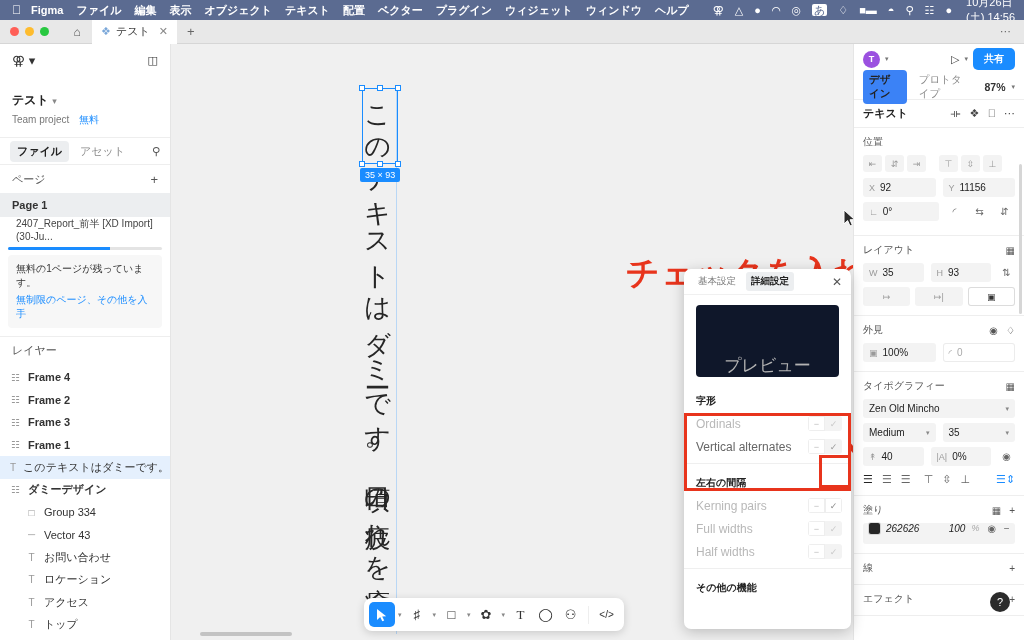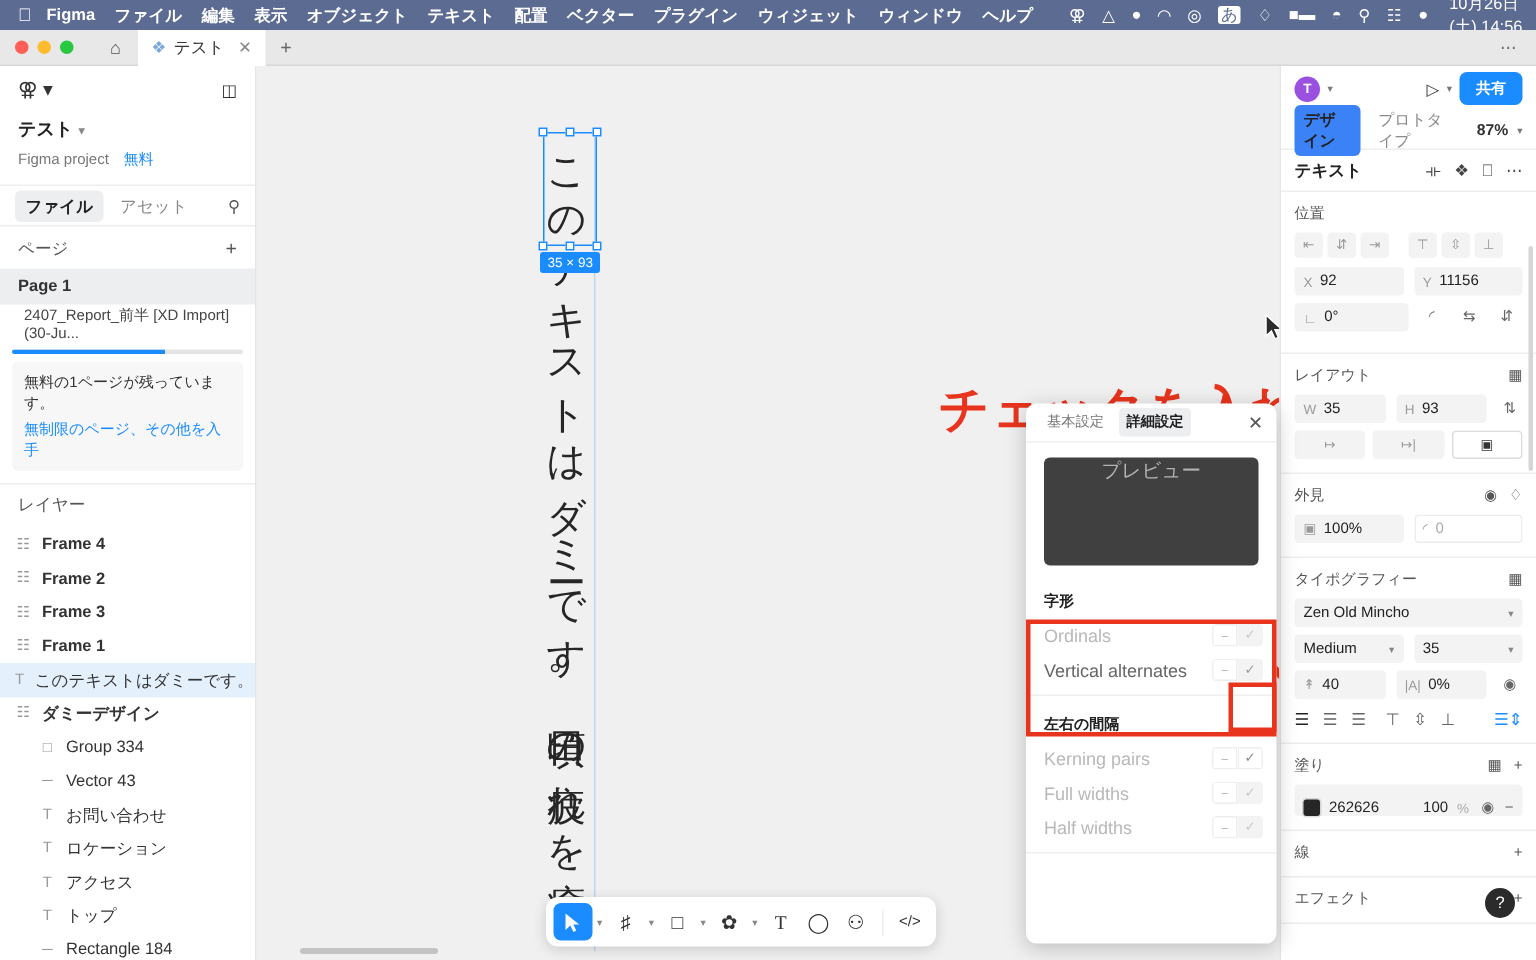--- a/index.html
+++ b/index.html
@@ -58,21 +58,21 @@
     position: absolute; top: 44px; left: 0; width: 171px; height: 596px;
     background: #fff; border-right: 1px solid #e5e5e5;
     display: flex; flex-direction: column;
   }
   .lp-row1 {
     height: 32px; display: flex; align-items: center;
     justify-content: space-between; padding: 0 12px;
   }
   .figma-glyph { font-size: 13px; color: #333; }
   .lp-proj { padding: 2px 12px 10px; }
-  .lp-proj .name { font-size: 12px; font-weight: bold; color: #222; }
+  .lp-proj .name { font-size: 12px; font-weight: bold; color: #222; margin-top: 14px; }
   .lp-proj .sub { font-size: 10px; color: #777; margin-top: 4px; }
   .lp-proj .sub .free { color: #1a8cff; margin-left: 7px; }
   .lp-tabs {
     height: 28px; display: flex; align-items: center; gap: 4px;
     padding: 0 10px; border-top: 1px solid #eee; border-bottom: 1px solid #eee;
   }
   .lp-tab { font-size: 11px; padding: 3px 7px; border-radius: 4px; color: #888; }
   .lp-tab.active { background: #eceef0; color: #222; font-weight: bold; }
   .lp-tabs .spacer { flex: 1; }
   .lp-sec {
@@ -157,23 +157,23 @@
   }
   .dlg-head {
     height: 26px; display: flex; align-items: center; gap: 5px;
     padding: 0 9px; border-bottom: 1px solid #f0f0f0;
   }
   .dlg-tab { font-size: 9.5px; padding: 3px 5px; border-radius: 3px; color: #777; }
   .dlg-tab.active { background: #eceef0; color: #222; font-weight: bold; }
   .dlg-head .spacer { flex: 1; }
   .dlg-x { color: #555; font-size: 12px; }
   .preview {
-    margin: 10px 12px; height: 72px; background: #404040; border-radius: 4px;
-    display: flex; align-items: flex-start; justify-content: center;
-    color: #b3b3b3; font-size: 13px;
+    margin: 10px 12px; height: 72px; background: #0f172a; border-radius: 4px;
+    display: flex; align-items: flex-end; justify-content: center;
+    color: #b3b3b3; font-size: 17px;
   }
   .dlg-sec-title {
     font-size: 10px; font-weight: bold; color: #222;
     padding: 7px 12px 4px;
   }
   .feat-row {
     height: 23px; display: flex; align-items: center; padding: 0 9px 0 12px;
   }
   .feat-row .lbl { flex: 1; font-size: 12px; color: #b8b8b8; }
   .feat-row.on .lbl { color: #666; }
@@ -285,22 +285,22 @@
   .iconrow { display: flex; gap: 13px; align-items: center; margin-top: 7px; }
   .icongrp { display: flex; gap: 9px; color: #666; font-size: 11px; }
   .icongrp .act { color: #222; }
   .iconrow .spacer { flex: 1; }
   .icongrp.blue { color: #1a8cff; }
   .swatch {
     width: 11px; height: 11px; background: #262626; border-radius: 2px;
     box-shadow: 0 0 0 1px rgba(0,0,0,.12);
   }
   .fillrow {
-    display: flex; align-items: flex-end; gap: 6px; height: 21px;
-    background: #f3f3f3; border-radius: 3px; padding: 0 6px;
+    display: flex; align-items: flex-start; gap: 6px; height: 21px;
+    background: #f3f3f3; border-radius: 3px; padding: 0 6px; font-style: italic;
   }
   .fillrow .hex { font-size: 10px; color: #222; flex: 1; }
   .fillrow .pct { font-size: 10px; color: #222; }
   .fillrow .unit { font-size: 9px; color: #aaa; }
   .fillrow .ext { display: flex; gap: 7px; color: #666; font-size: 10px; margin-left: 2px; }
   .helpbtn {
     position: absolute; right: 14px; bottom: 28px; width: 20px; height: 20px;
     border-radius: 50%; background: #2b2b2b; color: #fff; font-size: 11px;
     display: flex; align-items: center; justify-content: center; z-index: 7;
   }
@@ -363,21 +363,21 @@
   </div>
 
   <div class="leftpanel">
     <div class="lp-row1">
       <span class="figma-glyph">⚢ ▾</span>
       <span>◫</span>
     </div>
     <div class="lp-proj">
       <div class="name"><span>テスト</span> <span style="font-weight:normal;color:#888;font-size:9px;">▾</span></div>
       <div class="sub">
-        <span>Figma project</span>
+        <span>Team project</span>
         <span class="free">無料</span>
       </div>
     </div>
     <div class="lp-tabs">
       <div class="lp-tab active">ファイル</div>
       <div class="lp-tab">アセット</div>
       <div class="spacer"></div>
       <div style="color:#555;font-size:11px;">⚲</div>
     </div>
     <div class="lp-sec">
@@ -531,20 +531,21 @@
       </span>
     </div>
     <div class="feat-row">
       <span class="lbl">Half widths</span>
       <span class="seg">
         <div class="minus">−</div>
         <div class="chk">✓</div>
       </span>
     </div>
     <div class="dlg-div"></div>
+    <div class="dlg-sec-title">その他の機能</div>
   </div>
   <div class="redbox big"></div>
   <div class="redbox small"></div>
 
   <div class="toolbar">
     <div class="tbtn active">
       <svg width="12" height="14" viewBox="0 0 12 14">
           <path d="M1,1 L1,12 L4.2,9 L6.3,13.3 L8.2,12.4 L6.2,8.4 L10.2,8.3 Z" fill="#fff"></path>
         </svg>
     </div>

